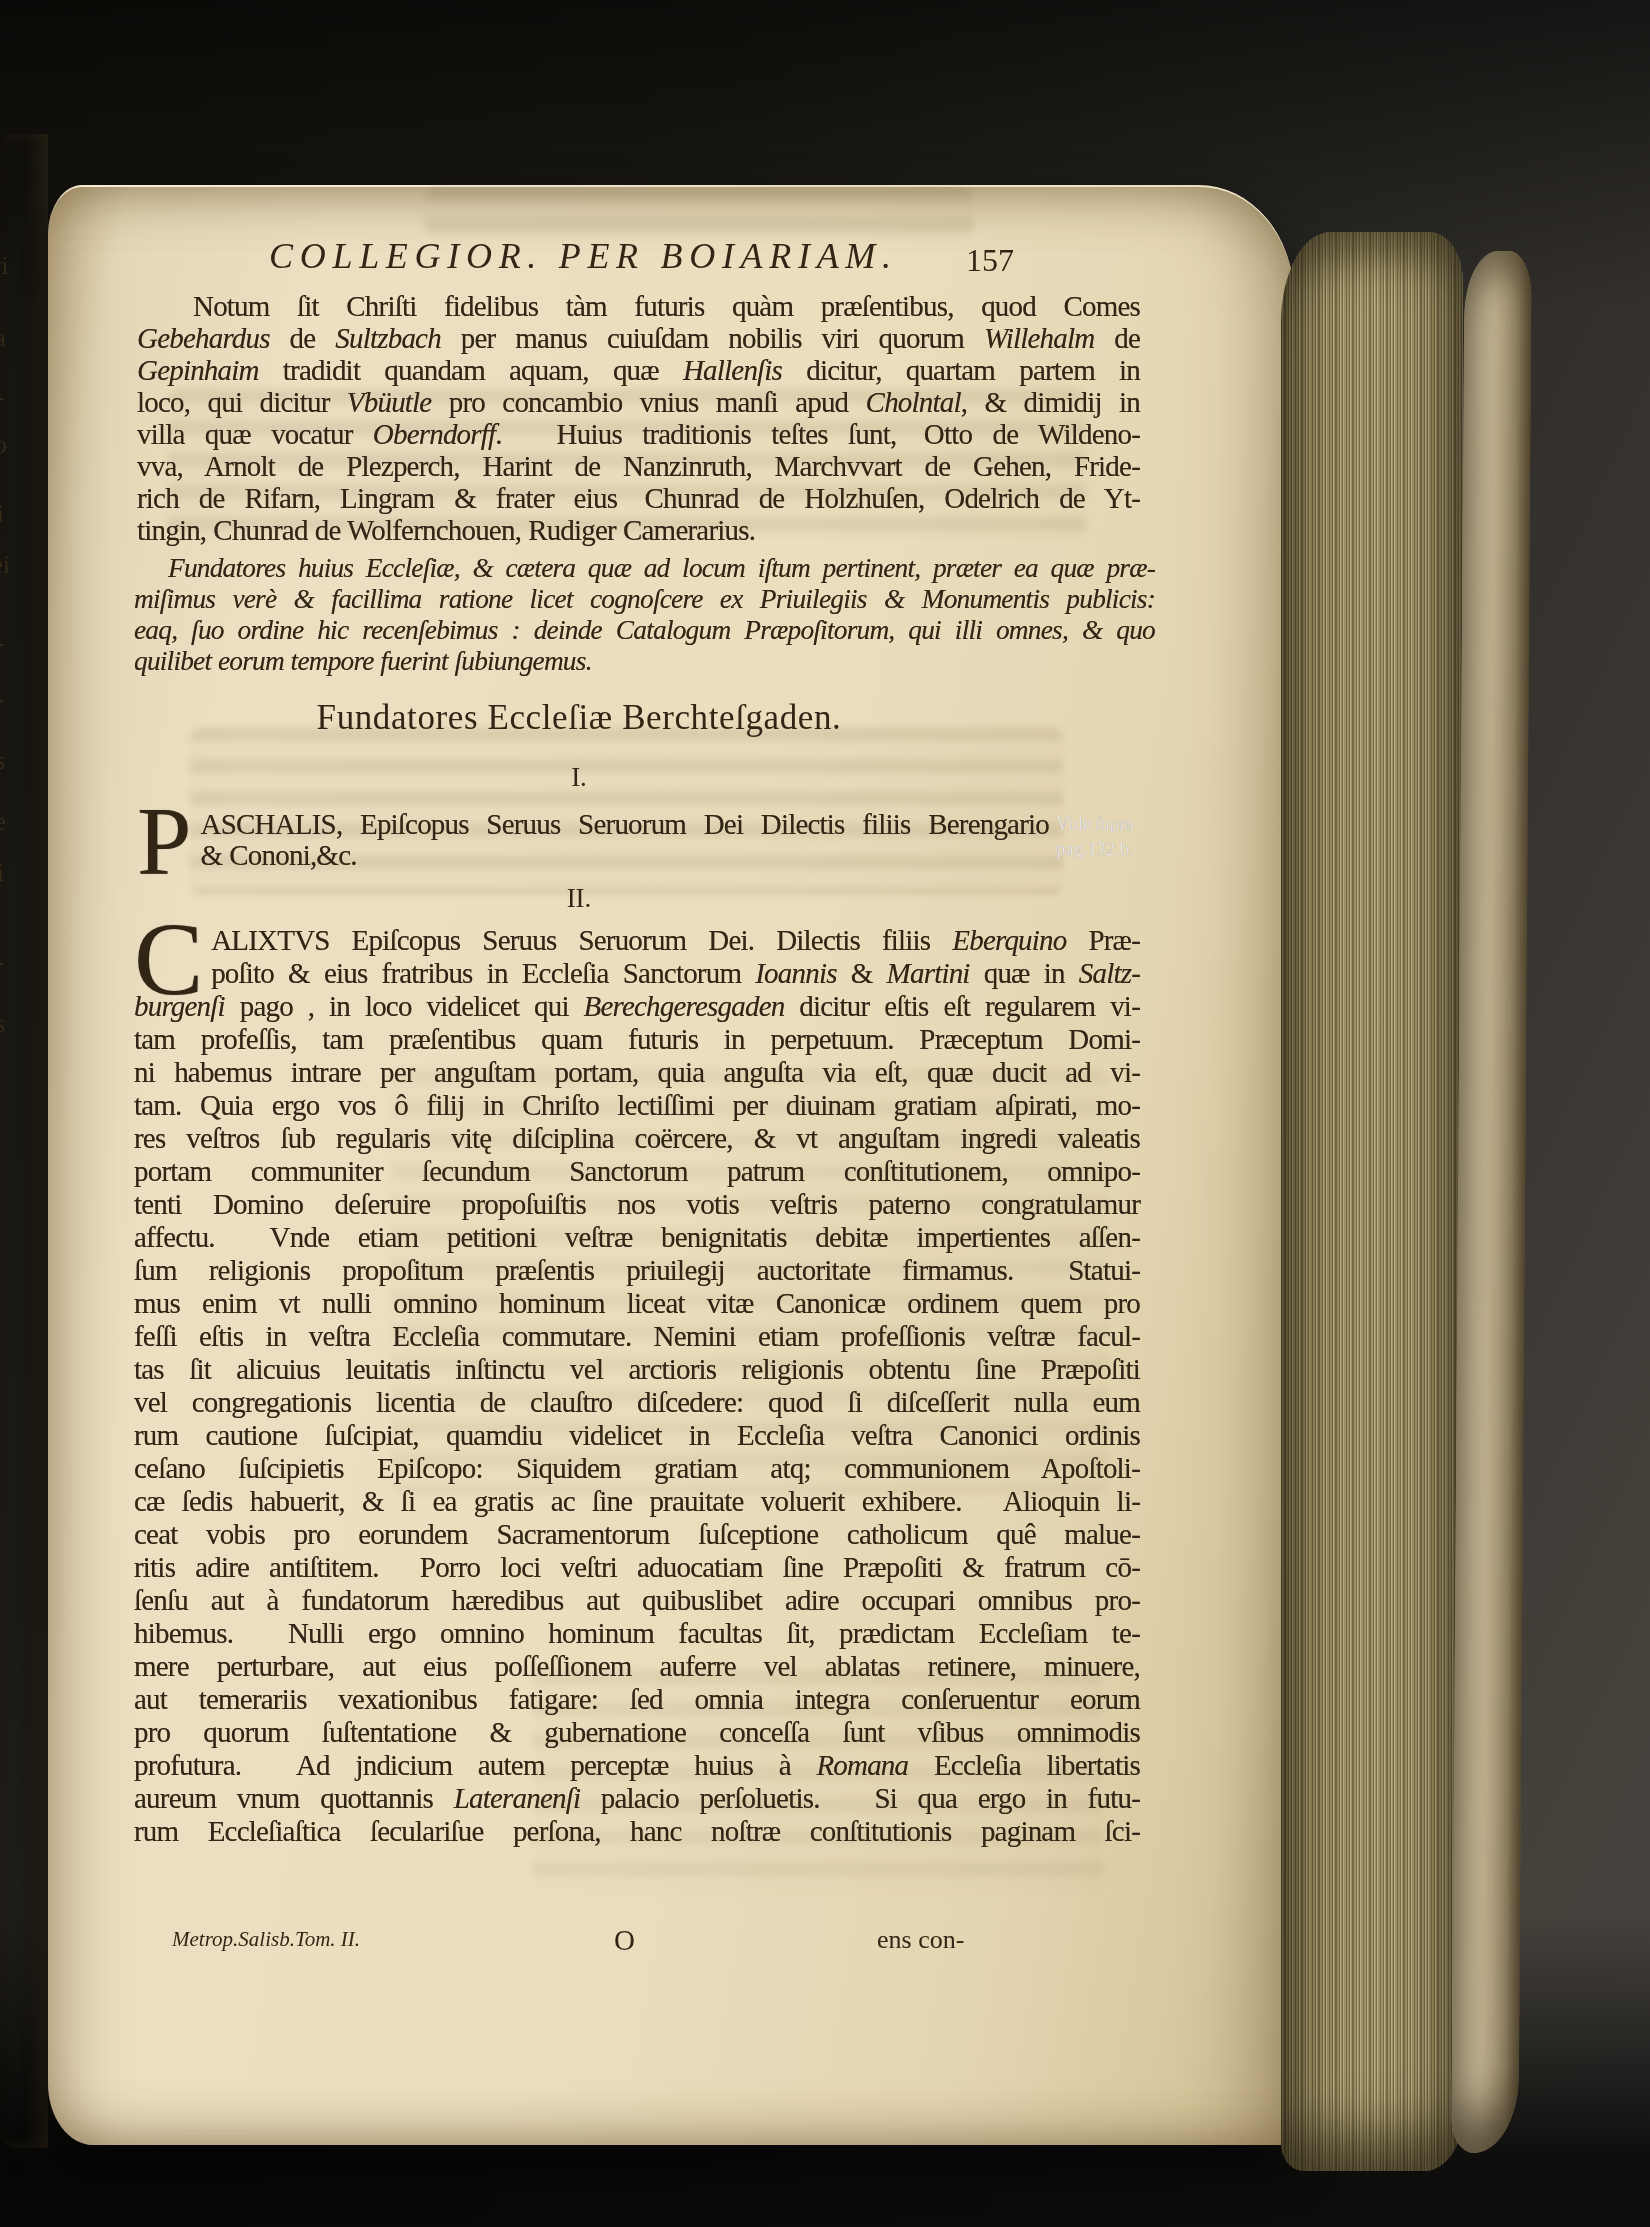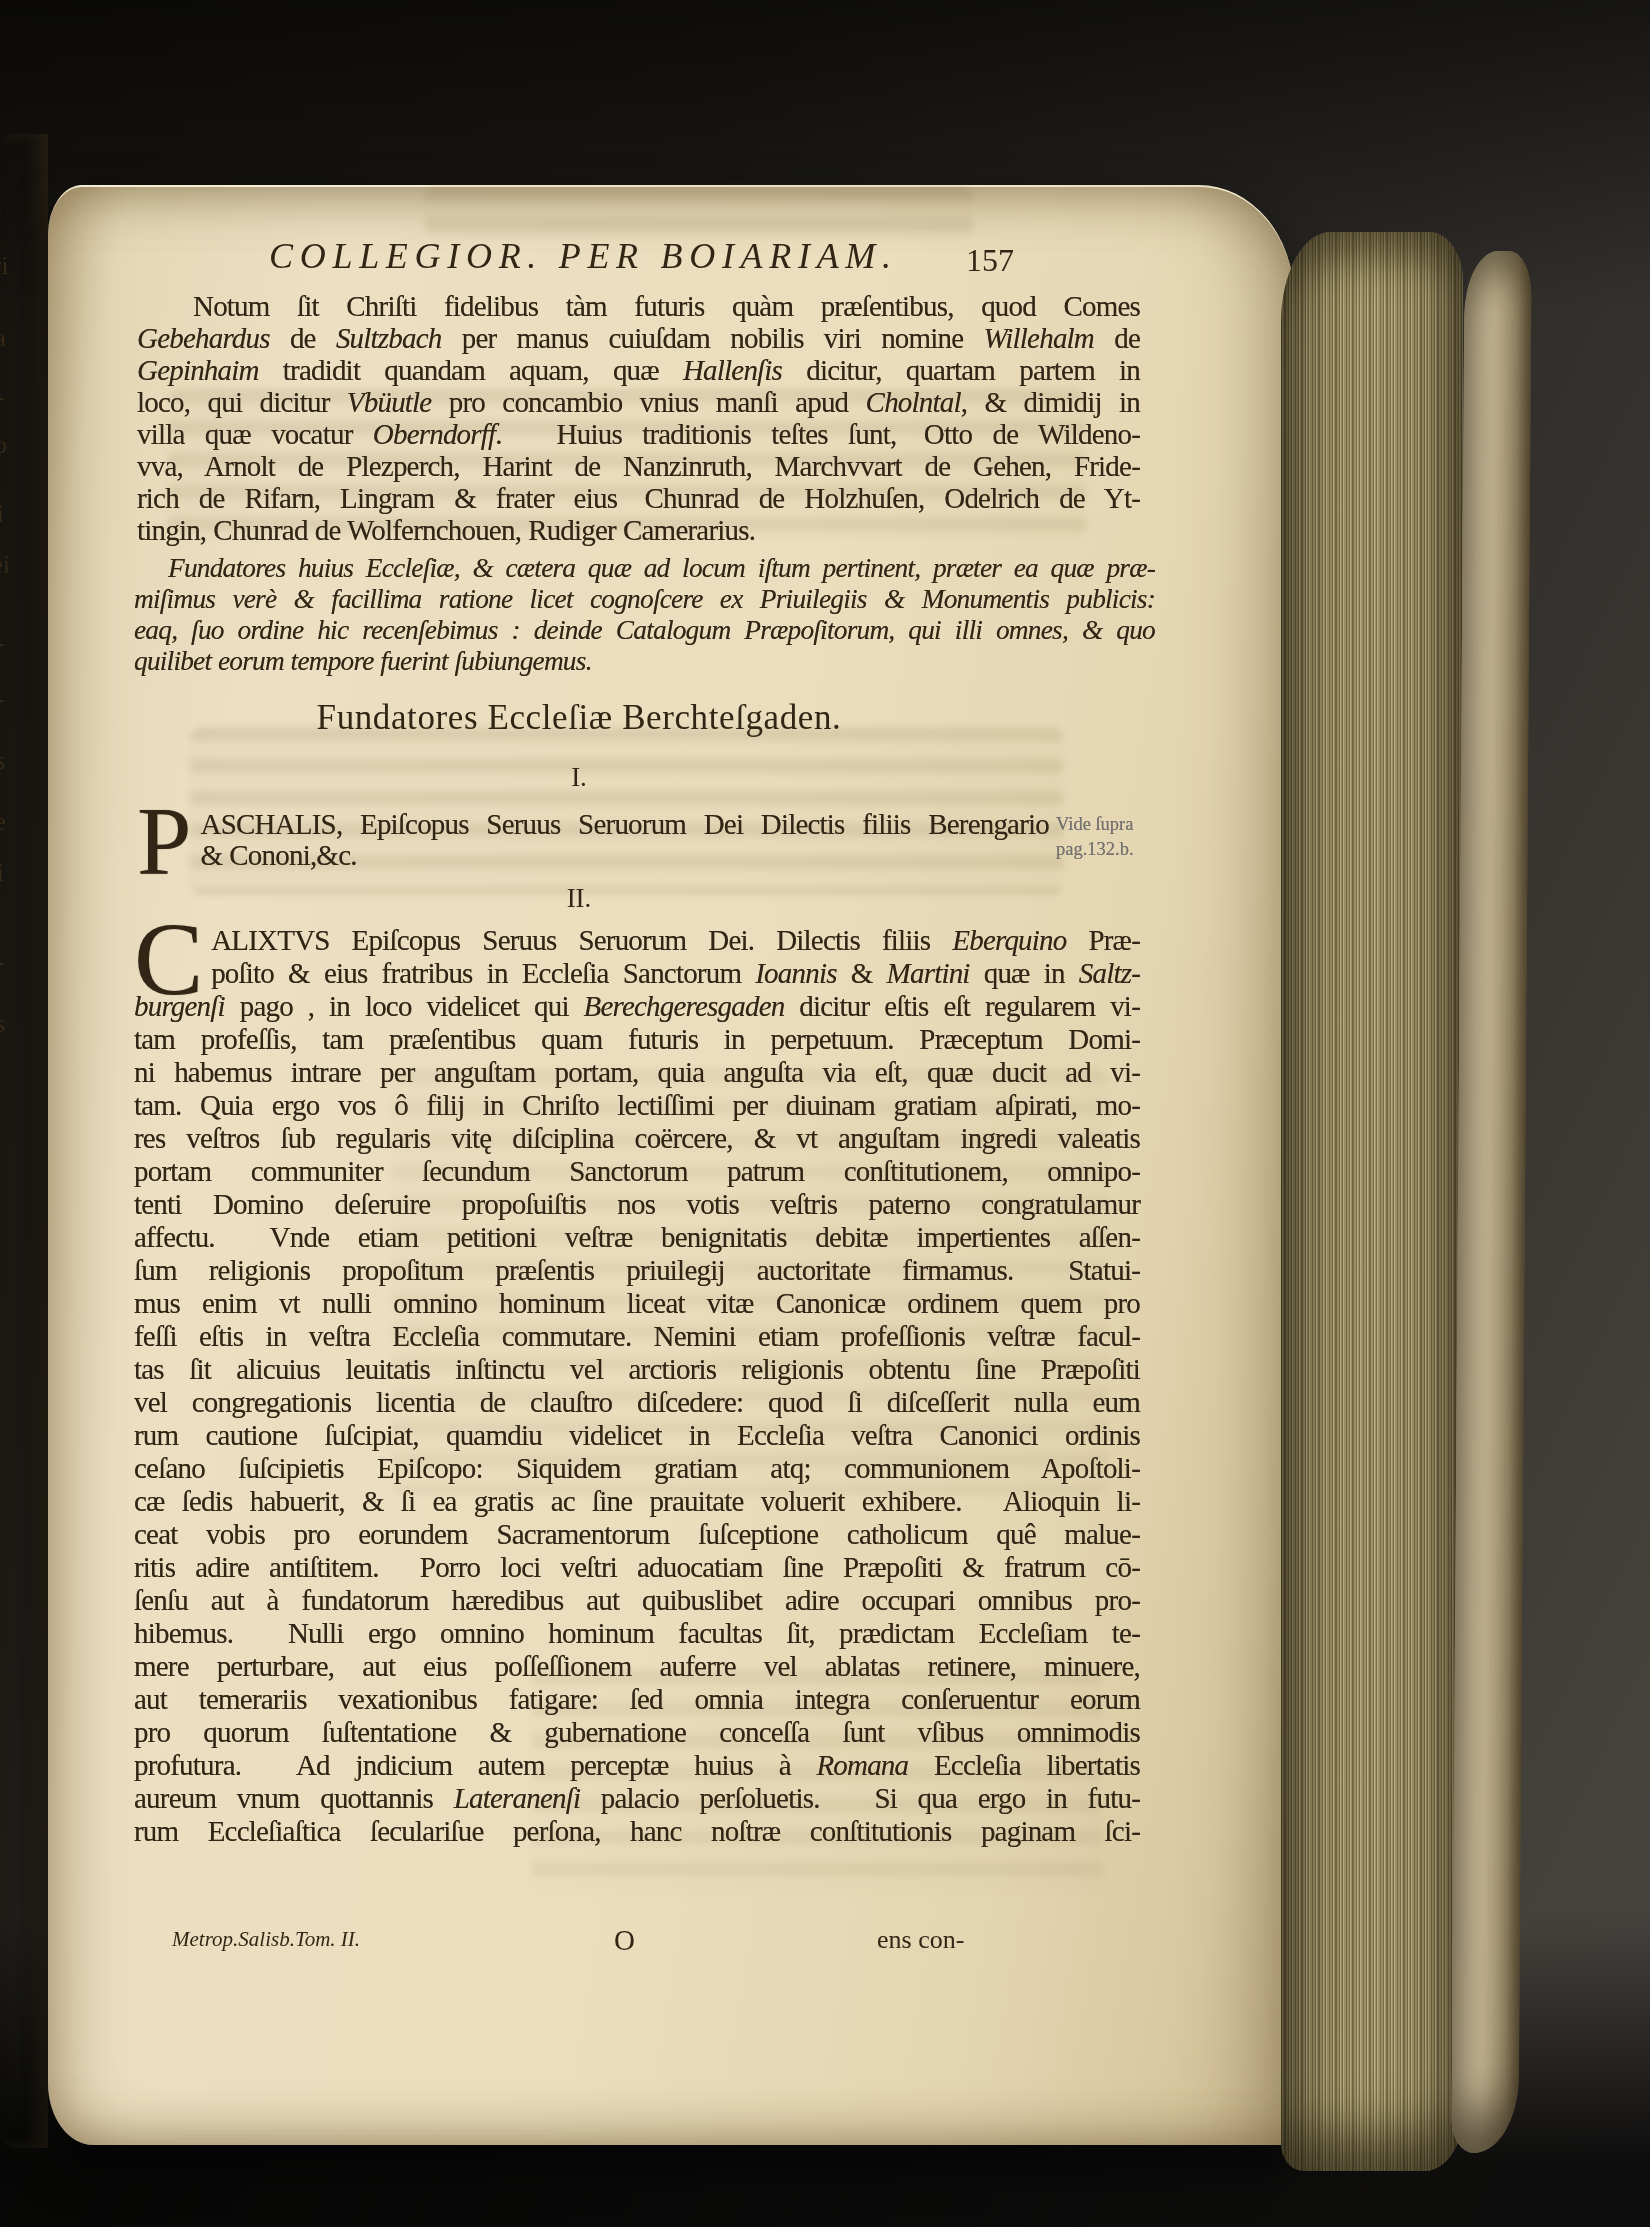--- a/index.html
+++ b/index.html
@@ -52,21 +52,21 @@
   .para-italic .tline:first-child{text-indent:34px;}
   .heading-block{left:78px;top:698px;width:1002px;text-align:center;font-size:35px;letter-spacing:0.6px;}
   .numeral{width:1002px;left:78px;text-align:center;font-size:27px;}
   .num1{top:762px;} .num2{top:883px;}
   .sec1{left:137px;top:809px;width:912px;font-size:29px;line-height:31px;}
   .sec2{left:134px;top:924px;width:1006px;font-size:29px;line-height:33px;}
   .dropcap{float:left;font-weight:normal;color:#312615;text-shadow:0 0 1.1px rgba(49,38,21,.5);}
   .dropcap-p{font-size:98px;line-height:58px;height:58px;margin:3.4px 9px 0 0;}
   .dropcap-c{font-size:104px;line-height:60px;height:60px;margin:4.5px 7.8px 0 0;}
   .margin-note{position:absolute;left:1056px;top:812px;width:123px;font-size:18.5px;line-height:25px;
-      color:#737373;text-shadow:0 0 0.6px rgba(59,46,28,.5);}
+      color:#e5e5e5;text-shadow:0 0 0.6px rgba(59,46,28,.5);}
   .footer{position:absolute;left:137px;top:1924px;width:1003px;height:45px;font-size:26px;}
   .footer .vol{position:absolute;left:35px;top:3.4px;font-size:21px;font-style:italic;}
   .footer .sig{position:absolute;left:477px;top:0;font-size:29px;}
   .footer .catch{position:absolute;left:740px;top:1.1px;font-size:26px;}
   i{font-style:italic;}
 </style>
 </head>
 <body>
 
 <div id="canvas">
@@ -96,21 +96,21 @@
   <div class="ghost" style="left:168px;top:389px;width:918px;height:151px;opacity:.45;"></div>
   <div class="ghost" style="left:190px;top:727px;width:873px;height:168px;opacity:.5;"></div>
   <div class="ghost" style="left:392px;top:1069px;width:716px;height:425px;opacity:.3;"></div>
   <div class="ghost" style="left:532px;top:1670px;width:571px;height:224px;opacity:.35;"></div>
 
   <div class="tblock ink" style="left:269px;top:235px;font-size:36px;font-style:italic;letter-spacing:6.7px;">COLLEGIOR. PER BOIARIAM.</div>
   <div class="tblock ink" style="left:966px;top:242px;font-size:32px;">157</div>
 
   <div class="tblock ink para1 indent-first flush-last">
       <div class="tline"><span>Notum ſit Chriſti fidelibus tàm futuris quàm præſentibus, quod Comes</span></div>
-      <div class="tline"><i>Gebehardus</i><span> de </span><i>Sultzbach</i><span> per manus cuiuſdam nobilis viri nomine </span><i>Willehalm</i><span> de</span></div>
+      <div class="tline"><i>Gebehardus</i><span> de </span><i>Sultzbach</i><span> per manus cuiuſdam nobilis viri quorum </span><i>Willehalm</i><span> de</span></div>
       <div class="tline"><i>Gepinhaim</i><span> tradidit quandam aquam, quæ </span><i>Hallenſis</i><span> dicitur, quartam partem in</span></div>
       <div class="tline"><span>loco, qui dicitur </span><i>Vbüutle</i><span> pro concambio vnius manſi apud </span><i>Cholntal</i><span>, &amp; dimidij in</span></div>
       <div class="tline"><span>villa quæ vocatur </span><i>Oberndorff</i><span>.    Huius traditionis teſtes ſunt,  Otto de Wildeno-</span></div>
       <div class="tline"><span>vva, Arnolt de Plezperch, Harint de Nanzinruth, Marchvvart de Gehen, Fride-</span></div>
       <div class="tline"><span>rich de Rifarn, Lingram &amp; frater eius  Chunrad de Holzhuſen, Odelrich de Yt-</span></div>
       <div class="tline"><span>tingin, Chunrad de Wolfernchouen, Rudiger Camerarius.</span></div>
     </div>
 
   <div class="tblock ink para-italic flush-last">
       <div class="tline"><span>Fundatores huius Eccleſiæ, &amp; cætera quæ ad locum iſtum pertinent, præter ea quæ præ-</span></div>

